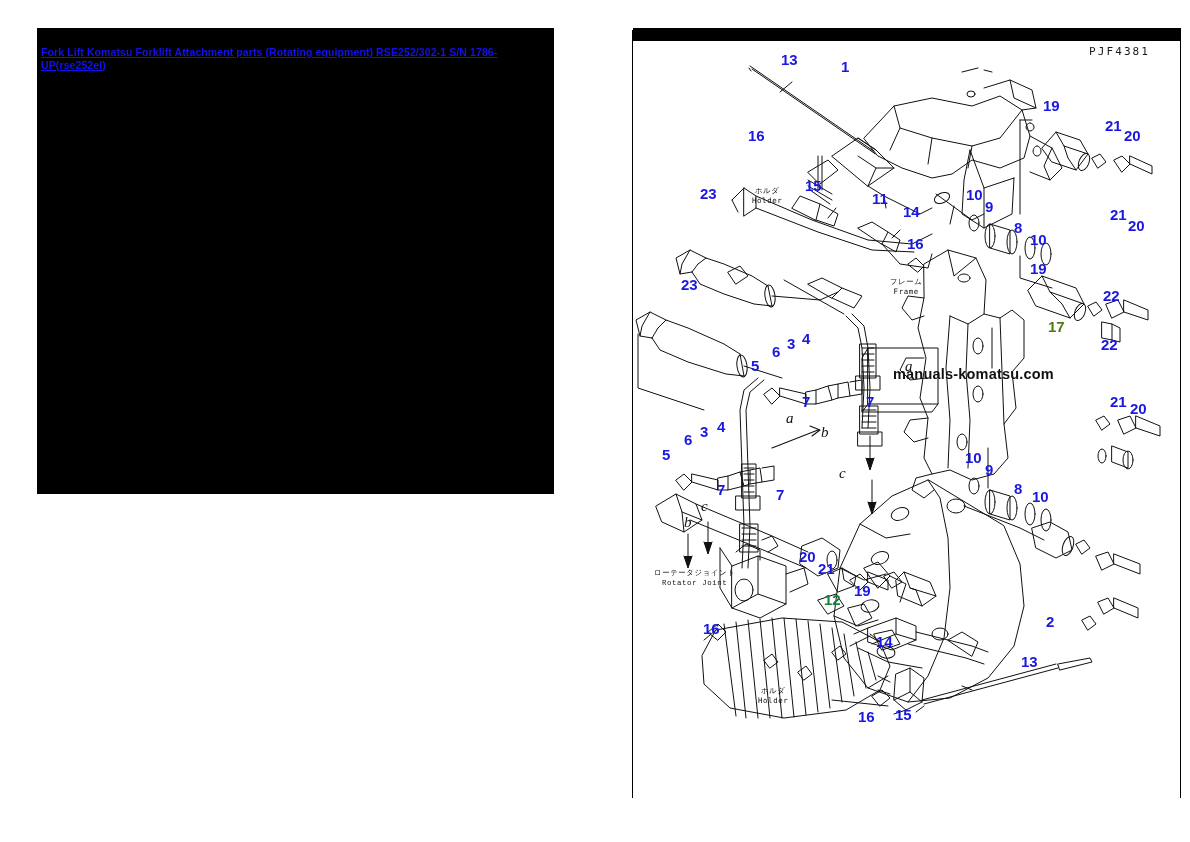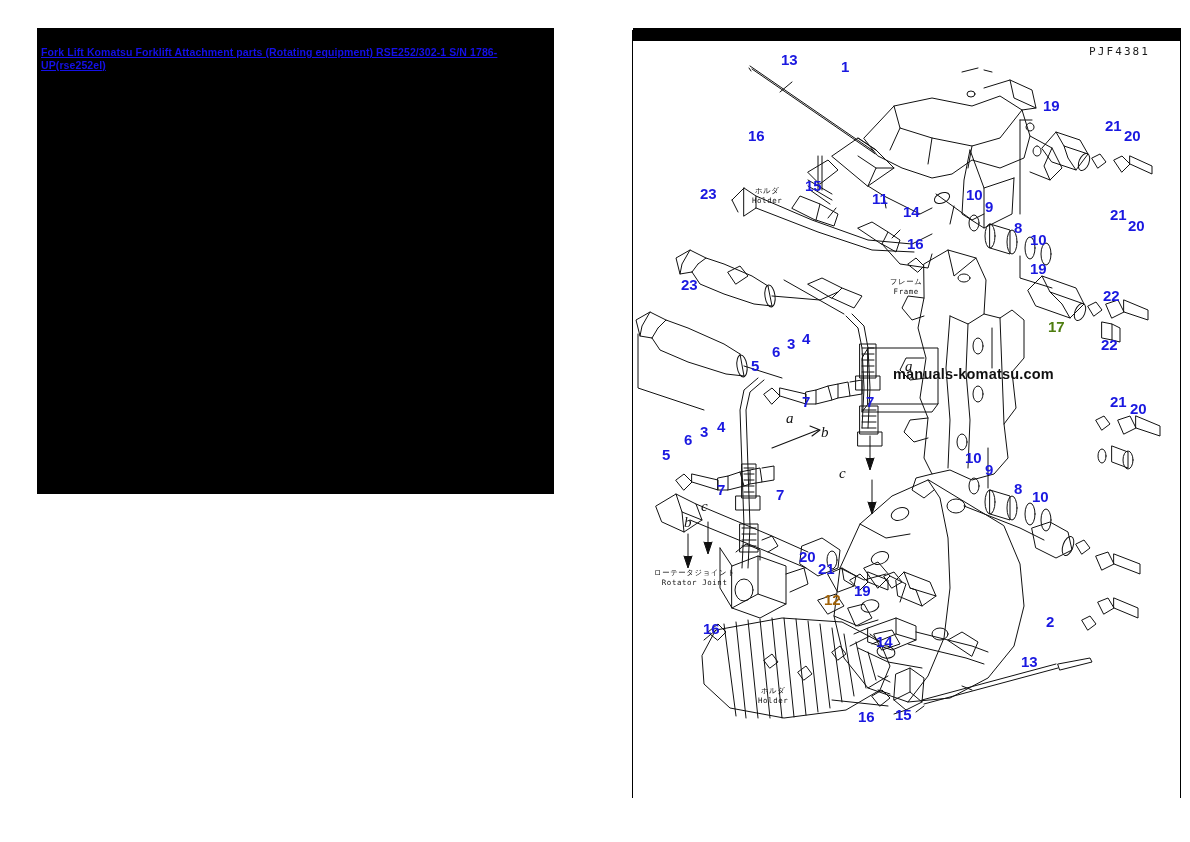--- a/index.html
+++ b/index.html
@@ -365,36 +365,36 @@
     <div class="callout" style="left: 662px; top: 447px; color: rgb(26, 24, 224);">5</div>
     <div class="callout" style="left: 965px; top: 450px; color: rgb(26, 24, 224);">10</div>
     <div class="callout" style="left: 985px; top: 462px; color: rgb(26, 24, 224);">9</div>
     <div class="callout" style="left: 1014px; top: 481px; color: rgb(26, 24, 224);">8</div>
     <div class="callout" style="left: 1032px; top: 489px; color: rgb(26, 24, 224);">10</div>
     <div class="callout" style="left: 717px; top: 482px; color: rgb(26, 24, 224);">7</div>
     <div class="callout" style="left: 776px; top: 487px; color: rgb(26, 24, 224);">7</div>
     <div class="callout" style="left: 799px; top: 549px; color: rgb(26, 24, 224);">20</div>
     <div class="callout" style="left: 818px; top: 561px; color: rgb(26, 24, 224);">21</div>
     <div class="callout" style="left: 854px; top: 583px; color: rgb(26, 24, 224);">19</div>
-    <div class="callout" style="left: 824px; top: 592px; color: #a16207;">12</div>
+    <div class="callout" style="left: 824px; top: 592px; color: #15803d;">12</div>
     <div class="callout" style="left: 876px; top: 634px; color: rgb(26, 24, 224);">14</div>
     <div class="callout" style="left: 1046px; top: 614px; color: rgb(26, 24, 224);">2</div>
     <div class="callout" style="left: 703px; top: 621px; color: rgb(26, 24, 224);">16</div>
     <div class="callout" style="left: 1021px; top: 654px; color: rgb(26, 24, 224);">13</div>
     <div class="callout" style="left: 858px; top: 709px; color: rgb(26, 24, 224);">16</div>
     <div class="callout" style="left: 895px; top: 707px; color: rgb(26, 24, 224);">15</div>
   </div>
 
 <div id="letter-layer">
     <div class="letterlbl" style="left: 786px; top: 410px;">a</div>
     <div class="letterlbl" style="left: 821px; top: 424px;">b</div>
     <div class="letterlbl" style="left: 839px; top: 465px;">c</div>
     <div class="letterlbl" style="left: 701px; top: 498px;">c</div>
     <div class="letterlbl" style="left: 684px; top: 514px;">b</div>
     <div class="letterlbl" style="left: 905px; top: 358px;">a</div>
   </div>
 
 <div id="jp-layer">
     <div class="jplabel" style="left: 752px; top: 186px;"><div>ホルダ</div><div>Holder</div></div>
     <div class="jplabel" style="left: 890px; top: 277px;"><div>フレーム</div><div>Frame</div></div>
-    <div class="jplabel" style="left: 654px; top: 568px;"><div>ローテータジョイント</div><div>Rotator Joint</div></div>
+    <div class="jplabel" style="left: 654px; top: 568px; font-family: Liberation Mono, monospace;"><div>ローテータジョイント</div><div>Rotator Joint</div></div>
     <div class="jplabel" style="left: 758px; top: 686px;"><div>ホルダ</div><div>Holder</div></div>
   </div>
 
 </body></html>

